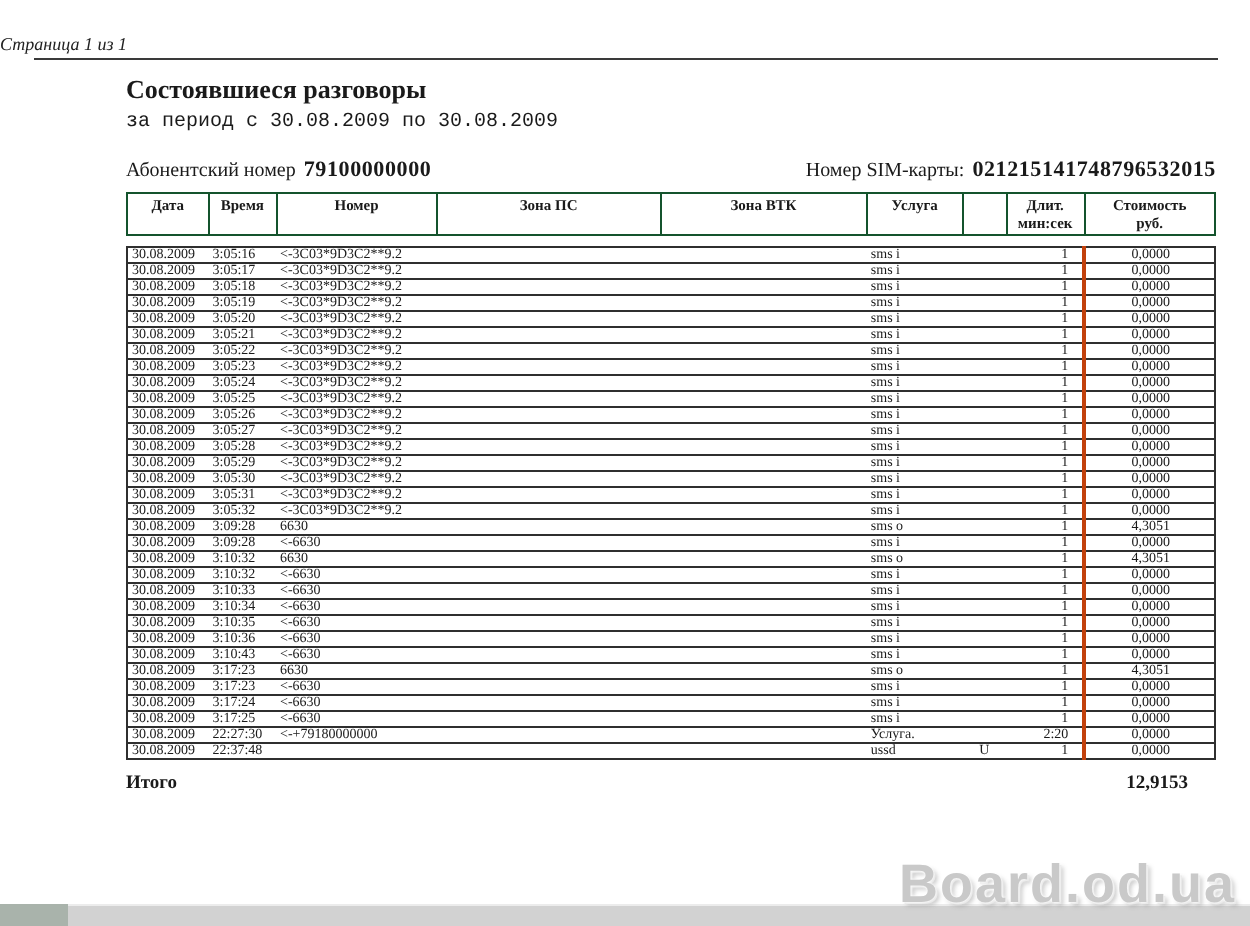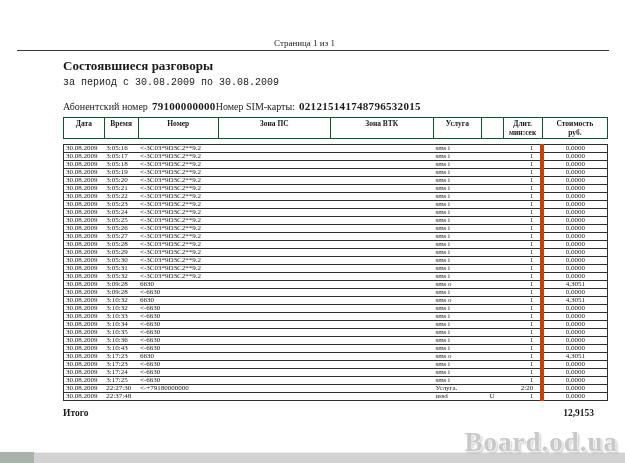--- a/index.html
+++ b/index.html
@@ -1,60 +1,60 @@
 <!DOCTYPE html>
 <html><head>
 <meta charset="utf-8">
 <style>
   * { margin:0; padding:0; box-sizing:border-box; }
   html,body { width:625px; height:463px; overflow:hidden; background:#fff;
               font-family:"Liberation Serif", serif; color:#1a1a1a; }
   .page { position:relative; width:625px; height:463px; }
 
-  .page-indicator { text-align:center; padding:38px 16px 0 0; font-size:9px; color:#222; }
+  .page-indicator { text-align:left; padding:17px 16px 0 0; font-size:9px; color:#222;font-style:italic; }
   .top-rule { border:none; border-top:1.5px solid #3a3a3a; margin:2px 16px 0 17px; }
 
   .content { margin-left:63px; width:545px; }
   .title { text-align:left; font-weight:bold; font-size:13px; margin-top:7px; }
   .subtitle { text-align:left; font-size:10px; margin-top:3px;font-family:Liberation Mono, monospace; }
 
-  .sub-row { display:flex; justify-content:flex-start; align-items:baseline; margin-top:8px; }
+  .sub-row { display:flex; justify-content:space-between; align-items:baseline; margin-top:8px; }
   .sub-row .lbl { font-size:10px; }
   .sub-row b { font-size:11px; letter-spacing:.3px; }
 
   table { width:545px; table-layout:fixed; border-collapse:collapse; }
   .col-date{width:7.5%}.col-time{width:6.2%}.col-number{width:14.8%}
   .col-ps{width:20.5%}.col-vtk{width:19%}.col-service{width:8.8%}
   .col-flag{width:4%}.col-dur{width:7.2%}.col-cost{width:12%}
 
   .hdr-table { margin-top:3px; }
   .hdr-table th { border:1px solid #14532d; font-size:7.5px; font-weight:bold;
                   text-align:center; white-space:pre-line; line-height:9px;
                   padding:1px 0; vertical-align:top; }
   .body-table { margin-top:5px; }
   .body-table td { font-size:7px; line-height:7px; height:8px; padding:0 2px;
                    border-top:1px solid #2f2f2f; border-bottom:1px solid #2f2f2f;
                    white-space:nowrap; overflow:hidden; vertical-align:middle; }
   .body-table td:first-child { border-left:1px solid #2f2f2f; }
   .body-table td:last-child  { border-right:1px solid #2f2f2f; }
-  .body-table td.c8 { border-left:4px solid #c2410c; text-align:right; padding-right:22px;margin-left:17px; }
+  .body-table td.c8 { border-left:2px solid #c2410c; text-align:right; padding-right:22px;margin-left:17px; }
   .body-table td.c7 { text-align:right; padding-right:7px; }
   .body-table td.c6 { text-align:center; }
 
   .total-row { display:flex; justify-content:space-between; margin-top:7px;
                font-weight:bold; font-size:9.5px; }
   .total-row .tv { padding-right:14px; }
 
   .bottom-strip { position:absolute; left:0; right:0; bottom:0; height:11px;
                   background:#d2d2d2; border-top:1px solid #ececec; }
   .corner-chip { position:absolute; left:0; bottom:0; width:34px; height:11px;
                  background:#a9b3ab; }
 
   .watermark { position:absolute; right:7px; bottom:7px; text-align:right;
-               font-family:Liberation Serif, serif; }
+               font-family:Liberation Sans, sans-serif; }
   .wm1 { font-size:27px; font-weight:bold; letter-spacing:1px; color:#c9c9c9;
          text-shadow:0 0 1px #fff, 0 0 2px #fff, 1px 1px 0 #e6e6e6, 2px 2px 2px rgba(140,140,140,.45);
          line-height:28px; }
   .wm2 { display:inline-block; background:#bdbdbd; color:#fbfbfb; font-weight:bold;
          font-size:13px; line-height:15px; padding:0 6px 1px; border-radius:5px;
          text-shadow:1px 1px 1px #9d9d9d; margin-top:1px; }
 </style>
 </head>
 <body>
 

